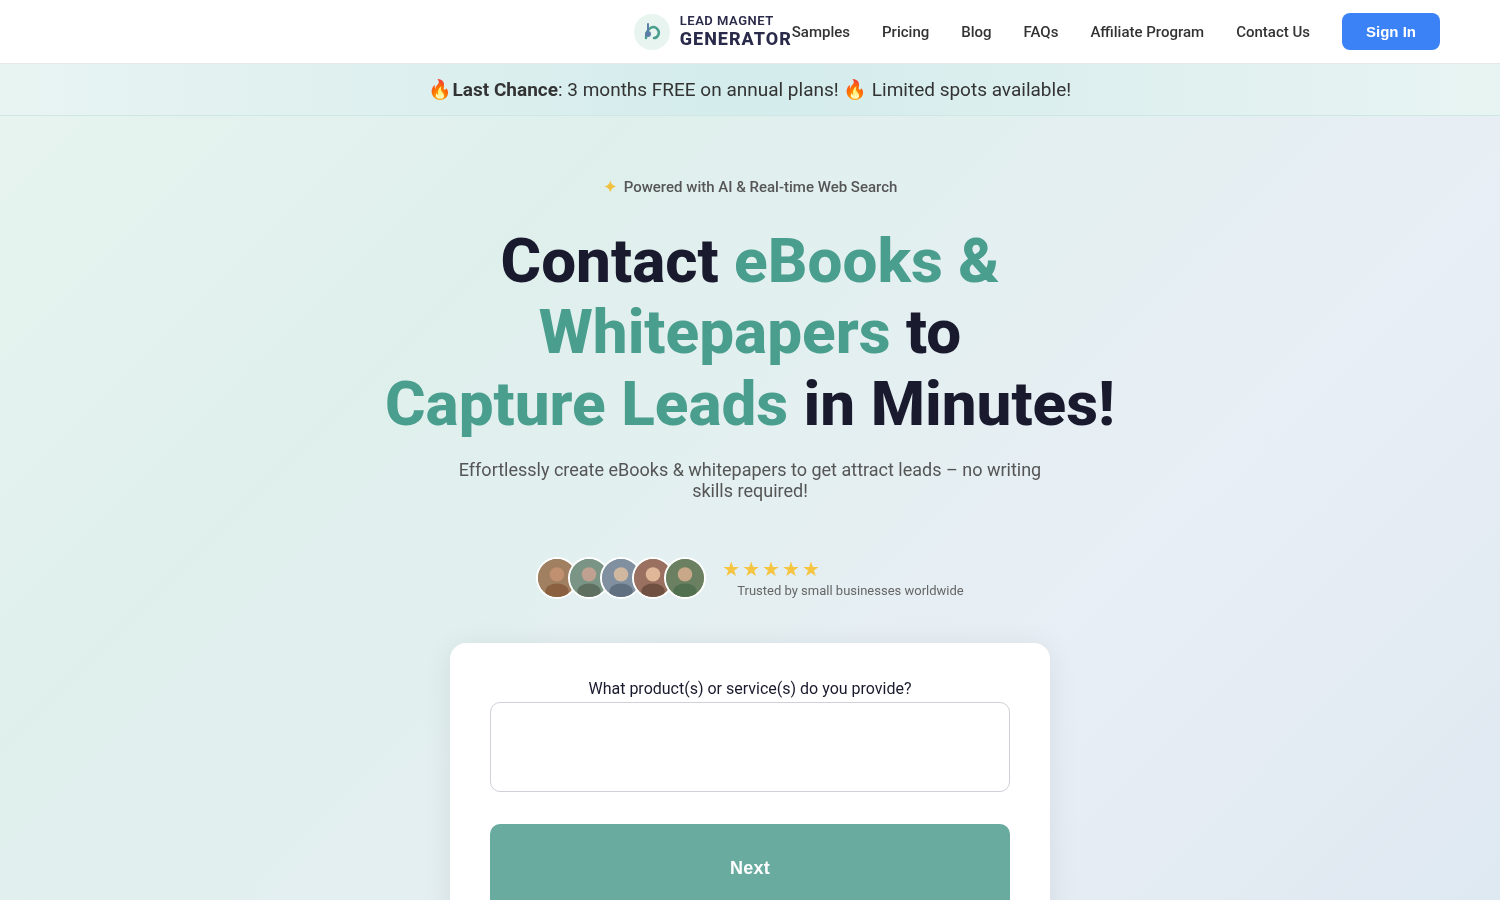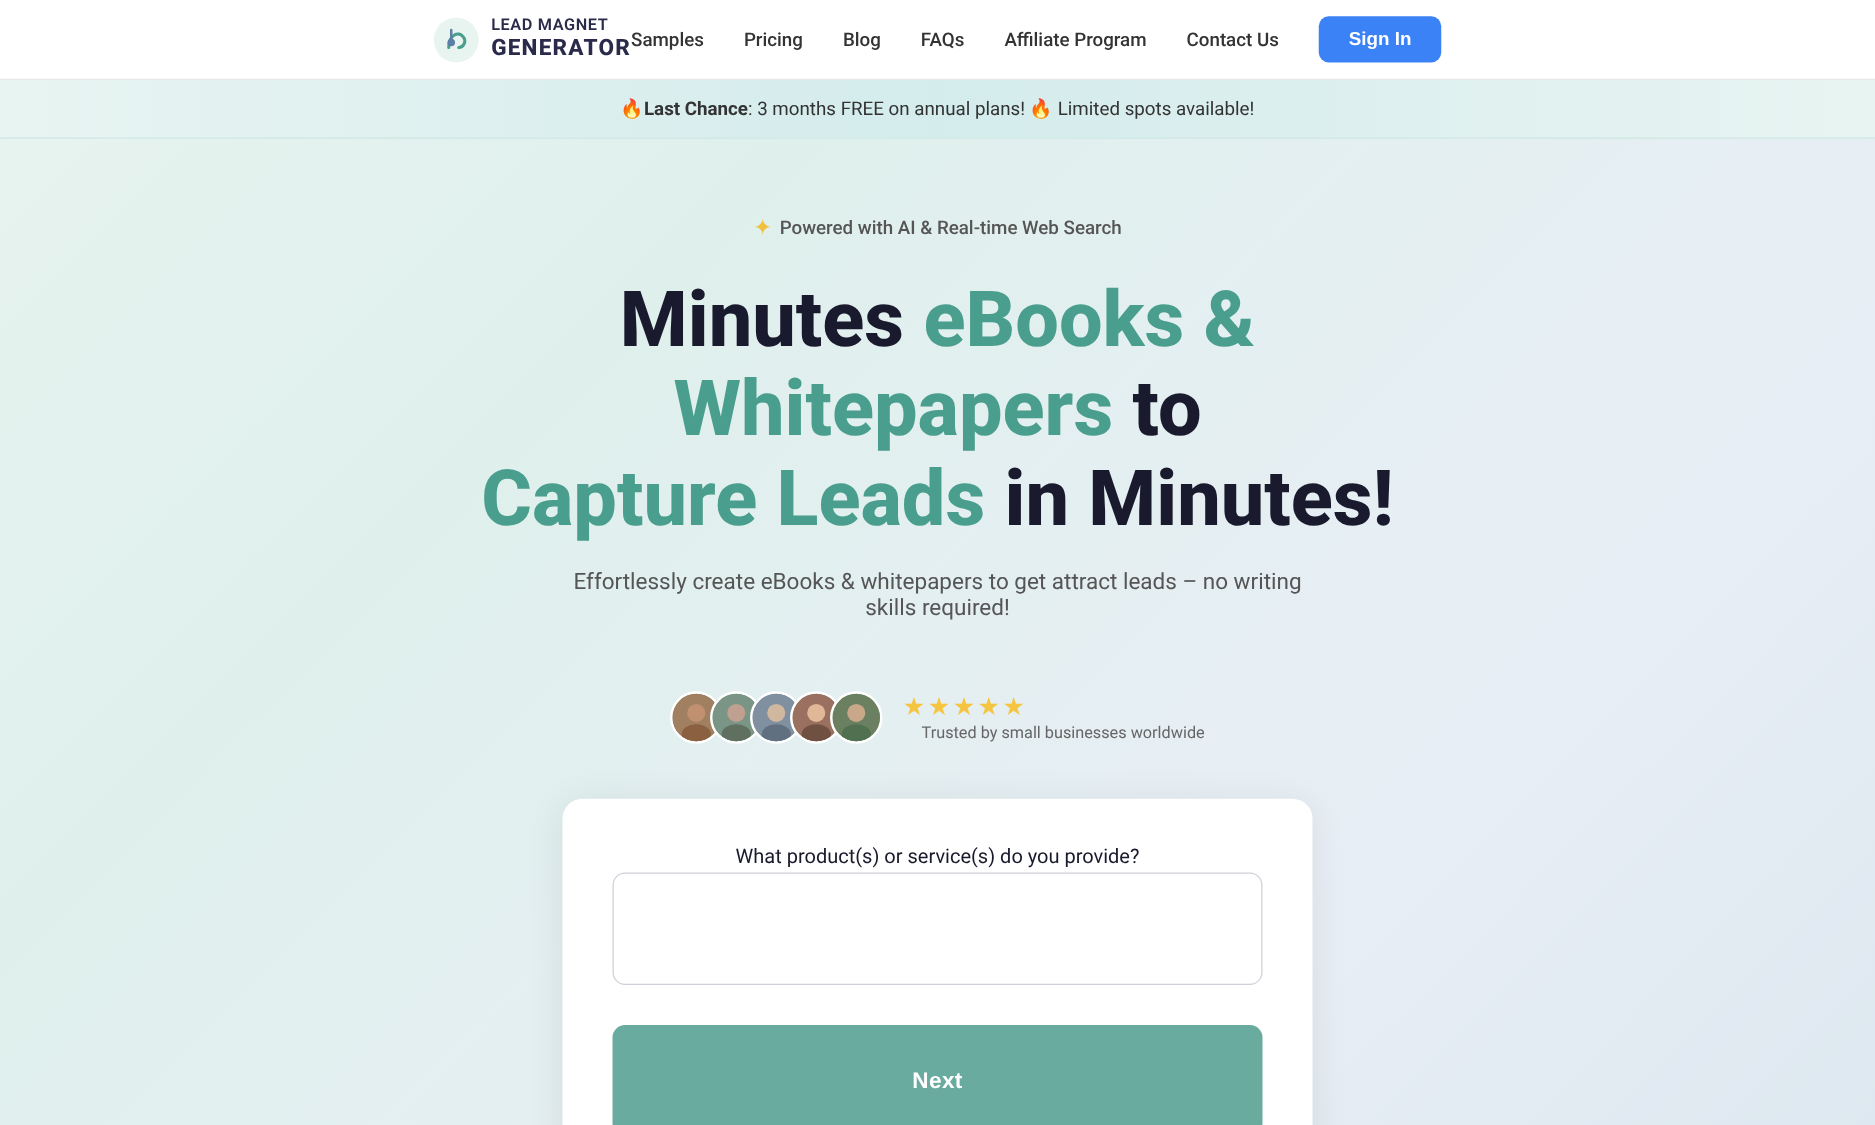--- a/index.html
+++ b/index.html
@@ -13,21 +13,21 @@
       background: linear-gradient(135deg, #e8f4f0 0%, #dff0ec 30%, #e8eef5 70%, #dde8f0 100%);
       min-height: 900px;
       width: 1500px;
       overflow-x: hidden;
     }
 
     
     .navbar {
       display: flex;
       align-items: center;
-      justify-content: center;
+      justify-content: flex-end;
       padding: 0 60px;
       height: 64px;
       background: white;
       border-bottom: 1px solid #e8e8e8;
       position: sticky;
       top: 0;
       z-index: 100;
     }
 
     .logo-area {
@@ -85,21 +85,21 @@
       font-size: 15px;
       font-weight: 600;
       cursor: pointer;
     }
 
     
     .banner {
       background: linear-gradient(90deg, #e8f4f2, #d4ecec, #e8f4f2);
       text-align: center;
       padding: 14px 20px;
-      font-size: 15px;
+      font-size: 19px;
       color: #333;
       border-bottom: 1px solid #cde8e4;
     }
 
     .banner strong {
       font-weight: 700;
     }
 
     
     .hero {
@@ -280,21 +280,21 @@
 </div>
 
 <section class="hero">
 
   <div class="powered-badge">
     <span class="spark-icon">✦</span>
     <span>Powered with AI &amp; Real-time Web Search</span>
   </div>
 
   <h1 class="hero-title">
-    <span>Minutes </span><span class="highlight-teal">eBooks &amp; Whitepapers</span><span> to </span><br><span class="highlight-teal">Capture Leads</span><span> in Minutes!</span>
+    <span>Contact </span><span class="highlight-teal">eBooks &amp; Whitepapers</span><span> to </span><br><span class="highlight-teal">Capture Leads</span><span> in Minutes!</span>
   </h1>
 
   <p class="hero-subtitle">Effortlessly create eBooks &amp; whitepapers to get attract leads – no writing skills required!</p>
 
   <div class="social-proof">
     <div class="avatars">
       <div class="avatar avatar-1">
 
         <svg viewBox="0 0 42 42" width="42" height="42" xmlns="http://www.w3.org/2000/svg">
           <circle cx="21" cy="21" r="21" fill="#a08060"></circle>

